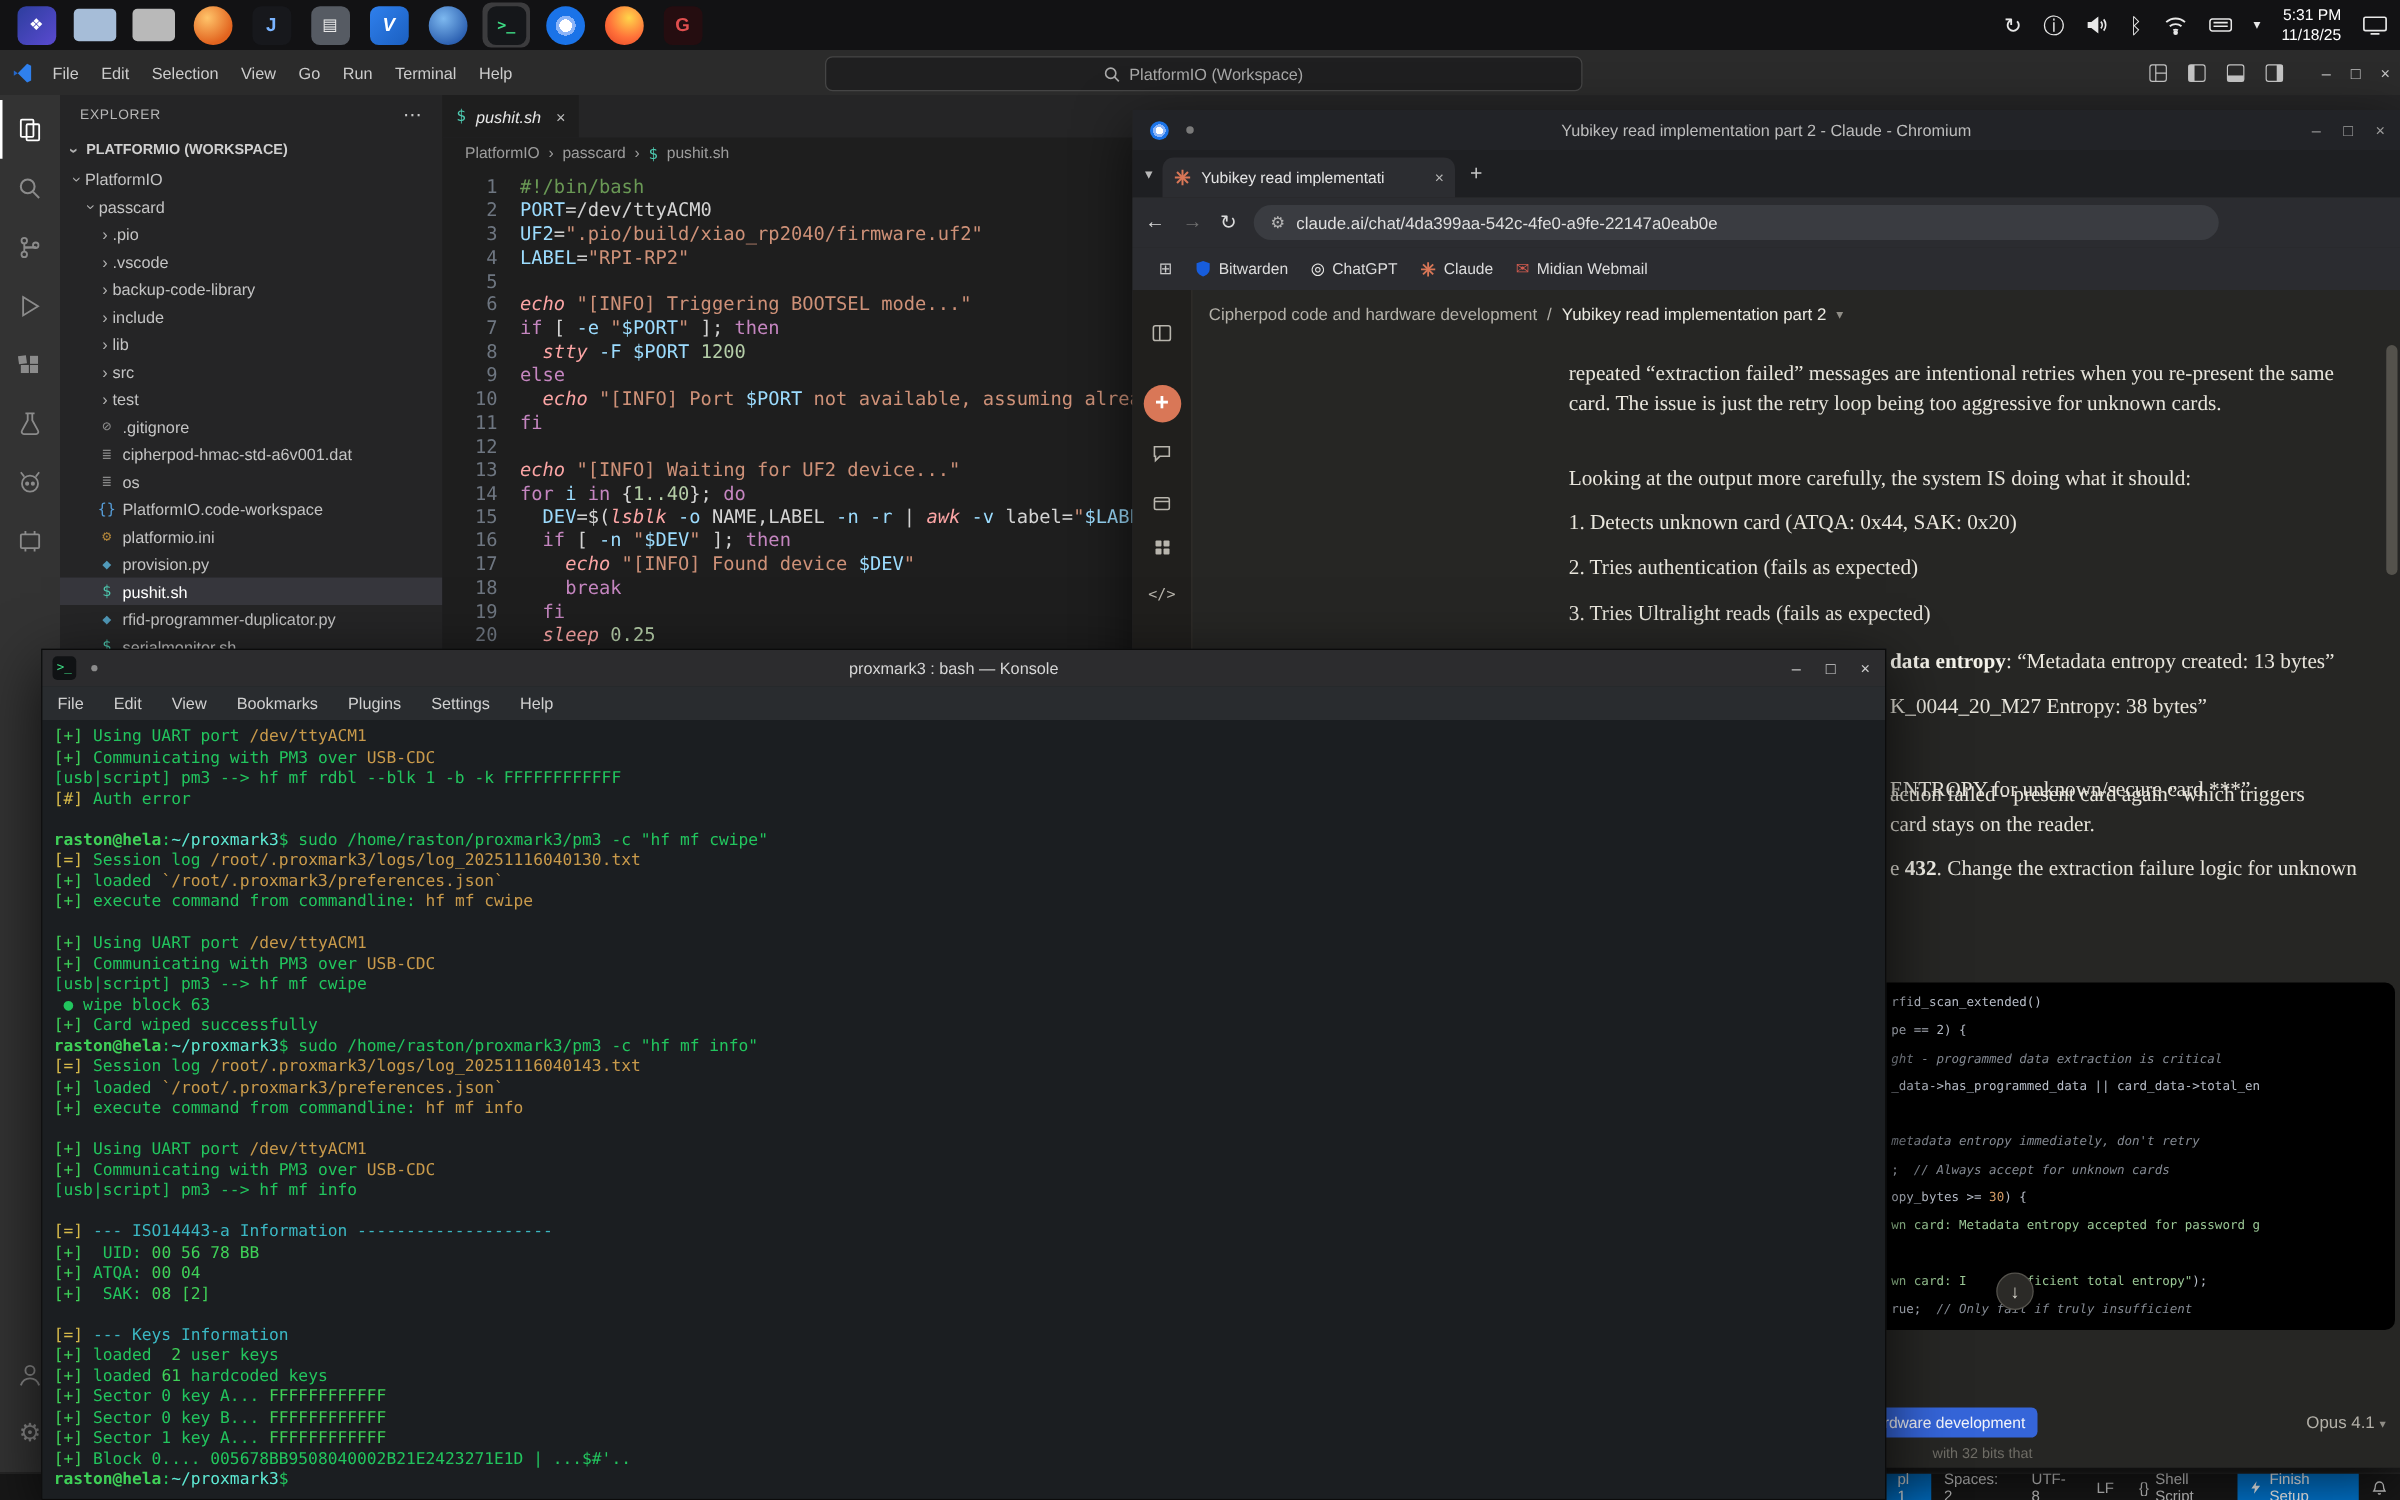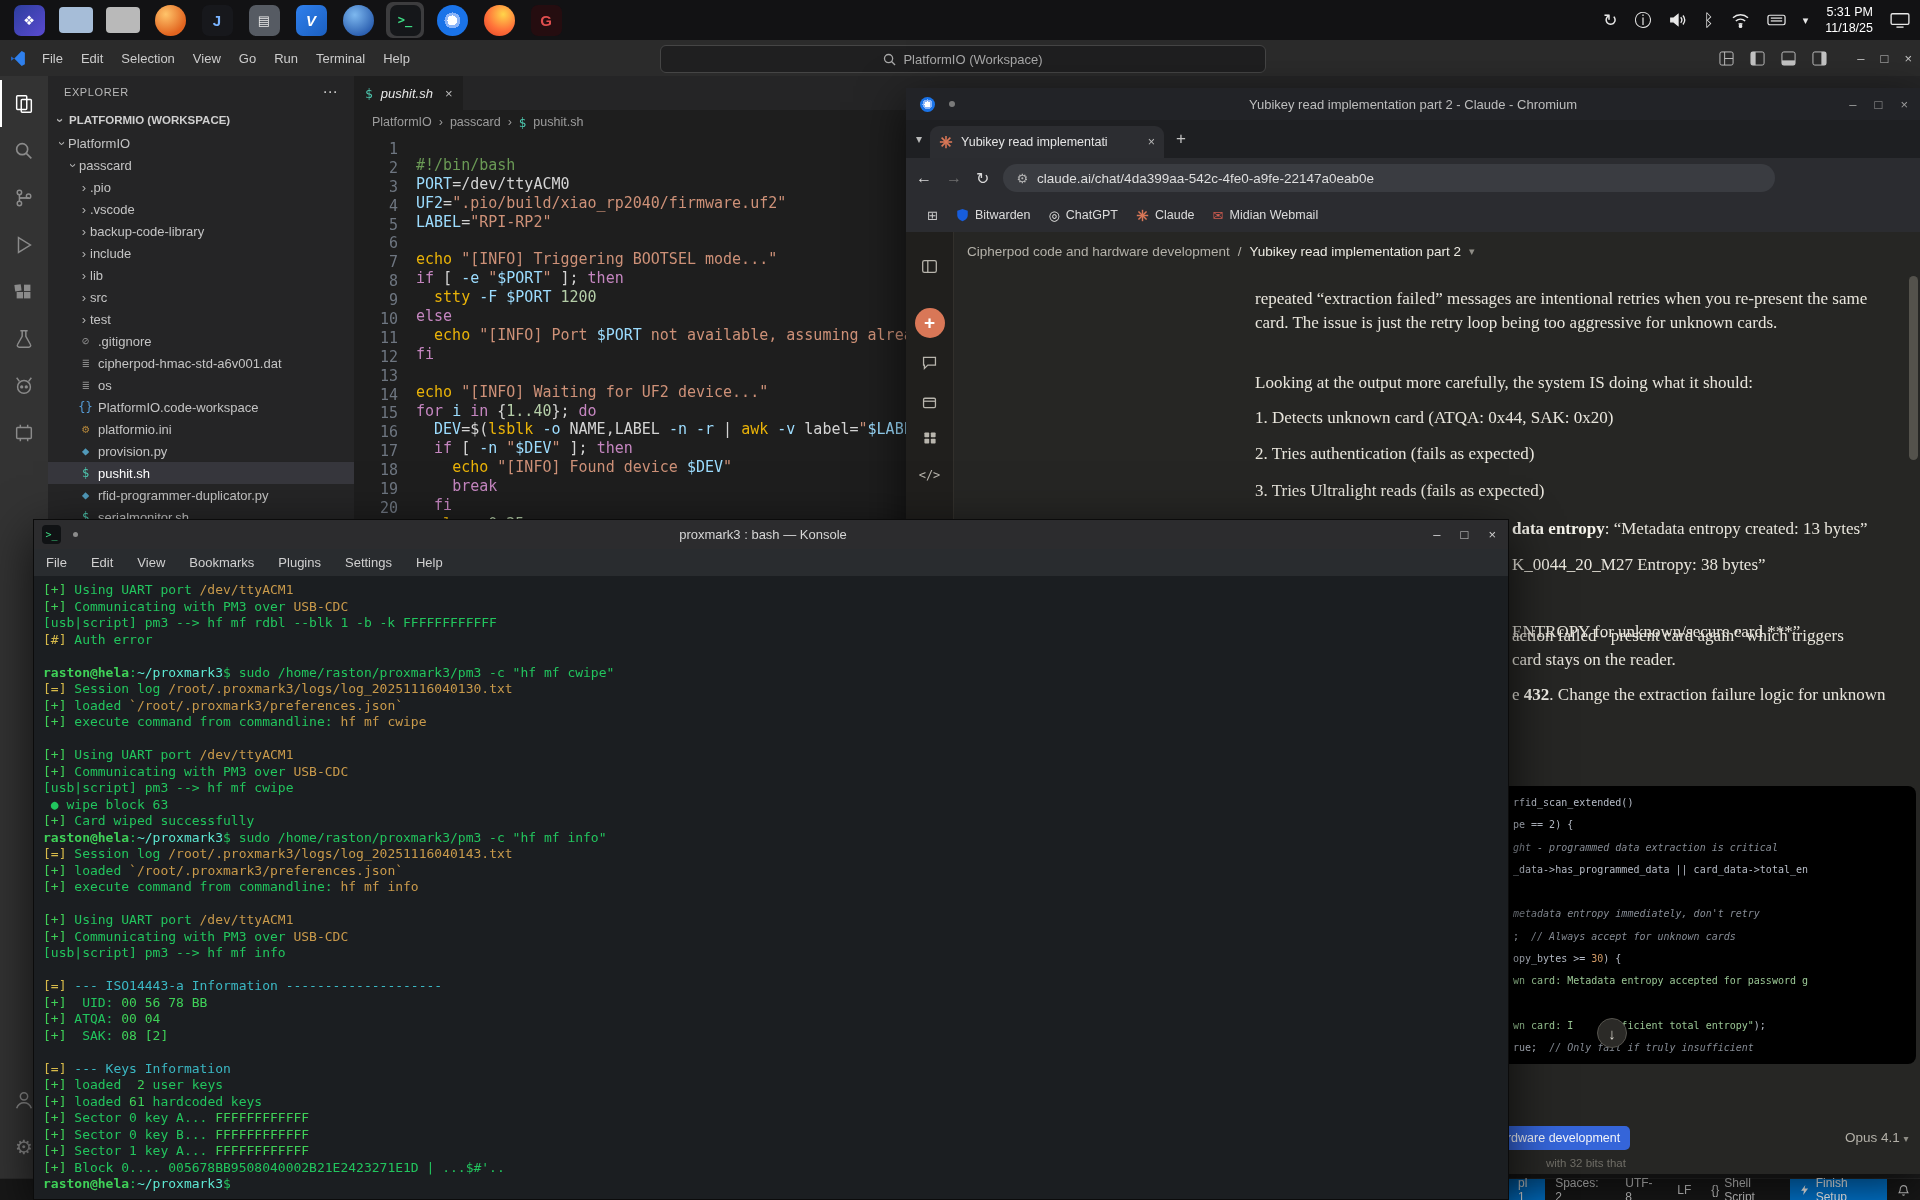--- a/index.html
+++ b/index.html
@@ -58,24 +58,24 @@
   .vs-editor{position:absolute;left:354px;top:36px;right:0;height:1102px;background:#1e1e1e;overflow:hidden;}
   .vs-tabbar{height:34px;background:#252526;display:flex;align-items:flex-end;}
   .vs-tab{height:34px;background:#1e1e1e;display:flex;align-items:center;padding:0 11px;gap:8px;font-size:13px;color:#e8e8e8;}
   .vs-tab .lbl{font-style:italic;}
   .vs-tab .ico{color:#4ec9b0;font-family:"DejaVu Sans Mono",monospace;}
   .vs-tab .cls{color:#bcbcbc;margin-left:4px;}
   .vs-breadcrumb{height:24px;display:flex;align-items:center;gap:7px;color:#9d9d9d;font-size:12.5px;padding-left:18px;}
   .vs-code{position:absolute;left:0;top:58px;right:0;bottom:0;font-family:"DejaVu Sans Mono",monospace;
            font-size:15px;line-height:18.9px;}
   .gutter{position:absolute;left:0;top:6px;width:44px;text-align:right;color:#6e7681;}
-  .codelines{position:absolute;left:62px;top:22px;white-space:pre;color:#d4d4d4;}
+  .codelines{position:absolute;left:62px;top:6px;white-space:pre;color:#d4d4d4;}
   .ln{height:18.9px;}
   .e-c{color:#6a9955;} .e-s{color:#ce9178;} .e-k{color:#c586c0;} .e-v{color:#9cdcfe;}
-  .e-n{color:#b5cea8;} .e-f{color:#eab308;} .e-d{color:#d4d4d4;}
+  .e-n{color:#b5cea8;} .e-f{color:#fca5a5;font-style:italic;} .e-d{color:#d4d4d4;}
   .vs-statusbar{position:absolute;left:0;top:1138px;width:1920px;height:22px;background:#181818;border-top:1px solid #2b2b2b;
                 font-size:12px;color:#cfcfcf;}
   .sb-right{position:absolute;left:1509px;top:0;height:22px;display:flex;align-items:center;gap:0;}
   .sb-chip{background:#0078d4;color:#fff;height:22px;display:flex;align-items:center;padding:0 9px;}
   .sb-item{padding:0 10px;display:flex;align-items:center;gap:5px;}
 
   
   .cw{position:absolute;left:906px;top:88px;width:1014px;height:1086px;z-index:10;
       box-shadow:0 14px 44px rgba(0,0,0,.65);background:#262624;}
   .cw-title{height:32px;background:#222327;display:flex;align-items:center;color:#bdbdbd;font-size:13px;position:relative;justify-content:center;}

